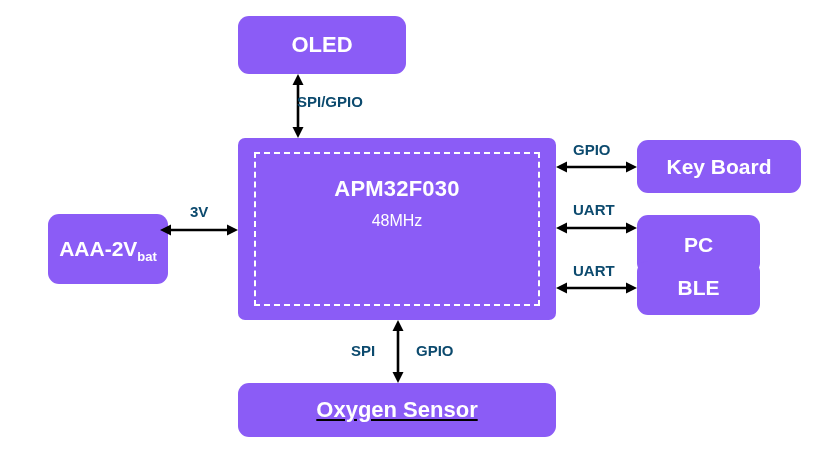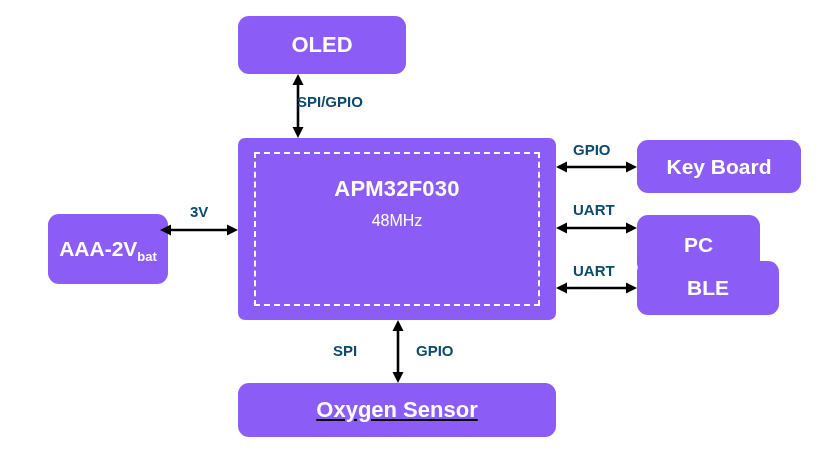--- a/index.html
+++ b/index.html
@@ -79,42 +79,42 @@
   .mcu-line sup {
     font-size: 0.68em;
     vertical-align: super;
     line-height: 0;
   }
   
   #oled-block   { left: 238px; top: 16px;  width: 168px; height: 58px; }
   #battery-block{ left: 48px;  top: 205px; width: 120px; height: 70px; margin-top: 9px; }
   #keyboard-block { left: 637px; top: 140px; width: 164px; height: 53px; }
   #pc-block     { left: 637px; top: 200px; width: 123px; height: 59px; margin-top: 15px; }
-  #ble-block    { left: 637px; top: 261px; width: 142px; height: 54px; }
+  #ble-block    { left: 637px; top: 261px; width: 123px; height: 54px; }
   #oxygen-block { left: 238px; top: 383px; width: 318px; height: 54px; text-decoration: underline; }
   #oled-block .block-label,
   #oxygen-block .block-label { font-size: 22px; }
   
   .conn {
     position: absolute;
   }
   .conn svg { display: block; overflow: visible; }
   .conn-label {
     position: absolute;
     font-size: 15px;
     font-weight: bold;
     color: #0c4a6e;
     white-space: nowrap;
   }
   #lbl-spi-gpio  { left: 297px; top: 93px; }
   #lbl-3v        { left: 190px; top: 203px; }
   #lbl-gpio-kb   { left: 573px; top: 141px; }
   #lbl-uart-pc   { left: 573px; top: 201px; }
   #lbl-uart-ble  { left: 573px; top: 262px; }
-  #lbl-spi-sensor{ left: 333px; top: 342px; }
+  #lbl-spi-sensor{ left: 351px; top: 342px; }
   #lbl-gpio-sensor{ left: 416px; top: 342px; }
 </style>
 </head>
 <body>
 
 <div id="diagram">
 
   <div class="block" id="oled-block">
     <span class="block-label">OLED</span>
   </div>

